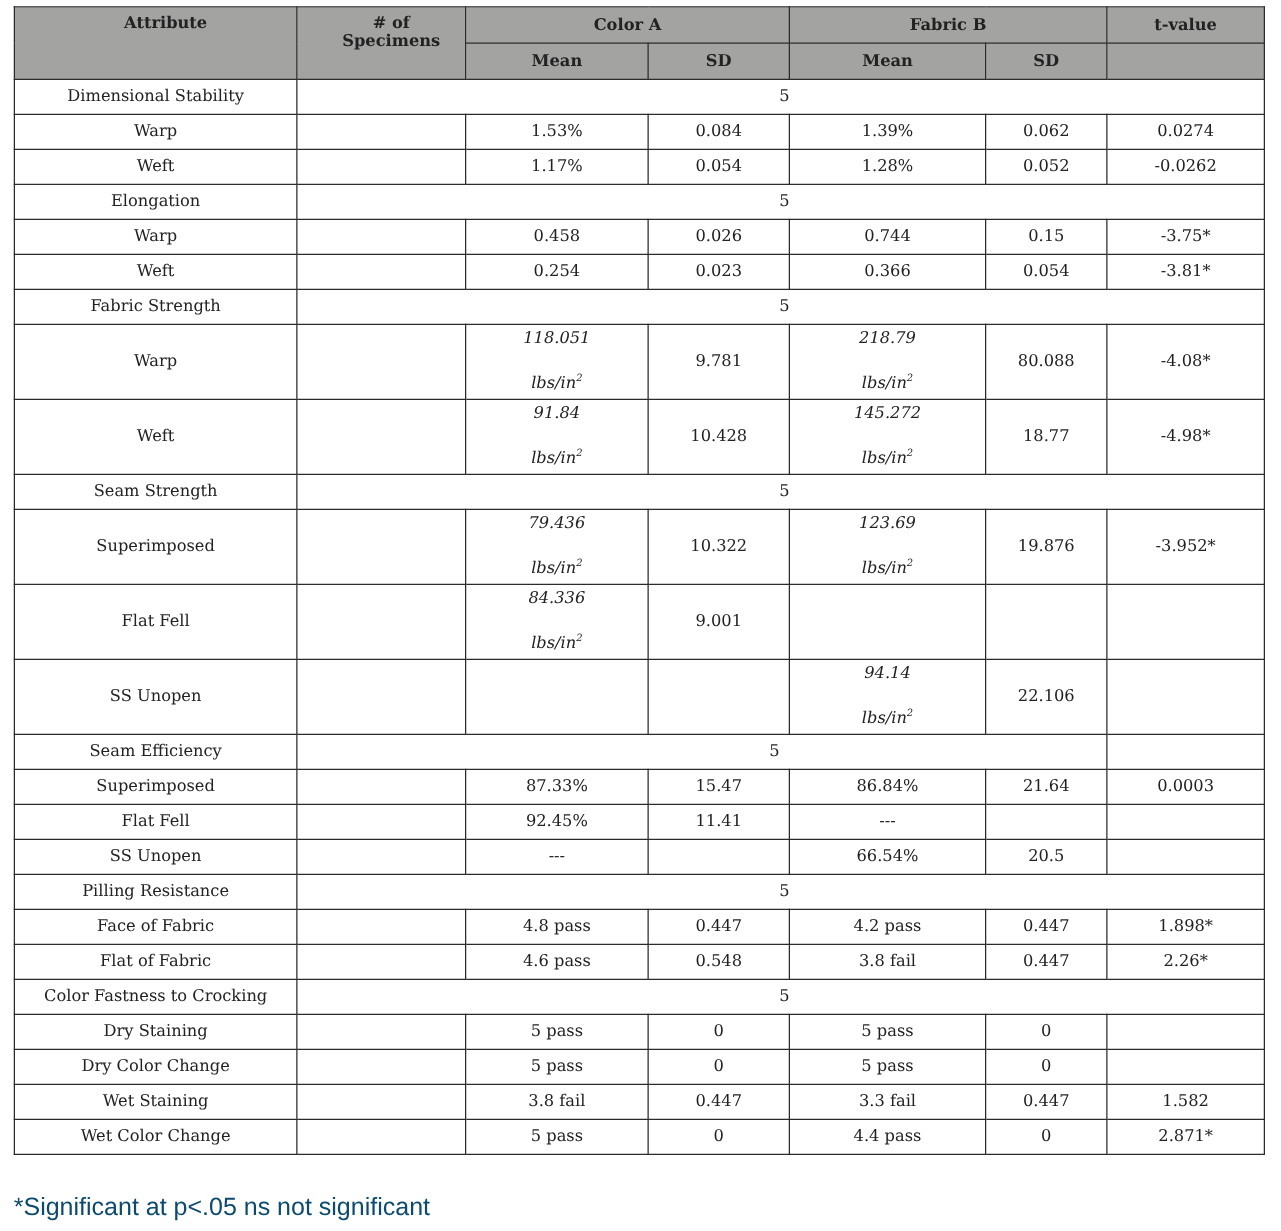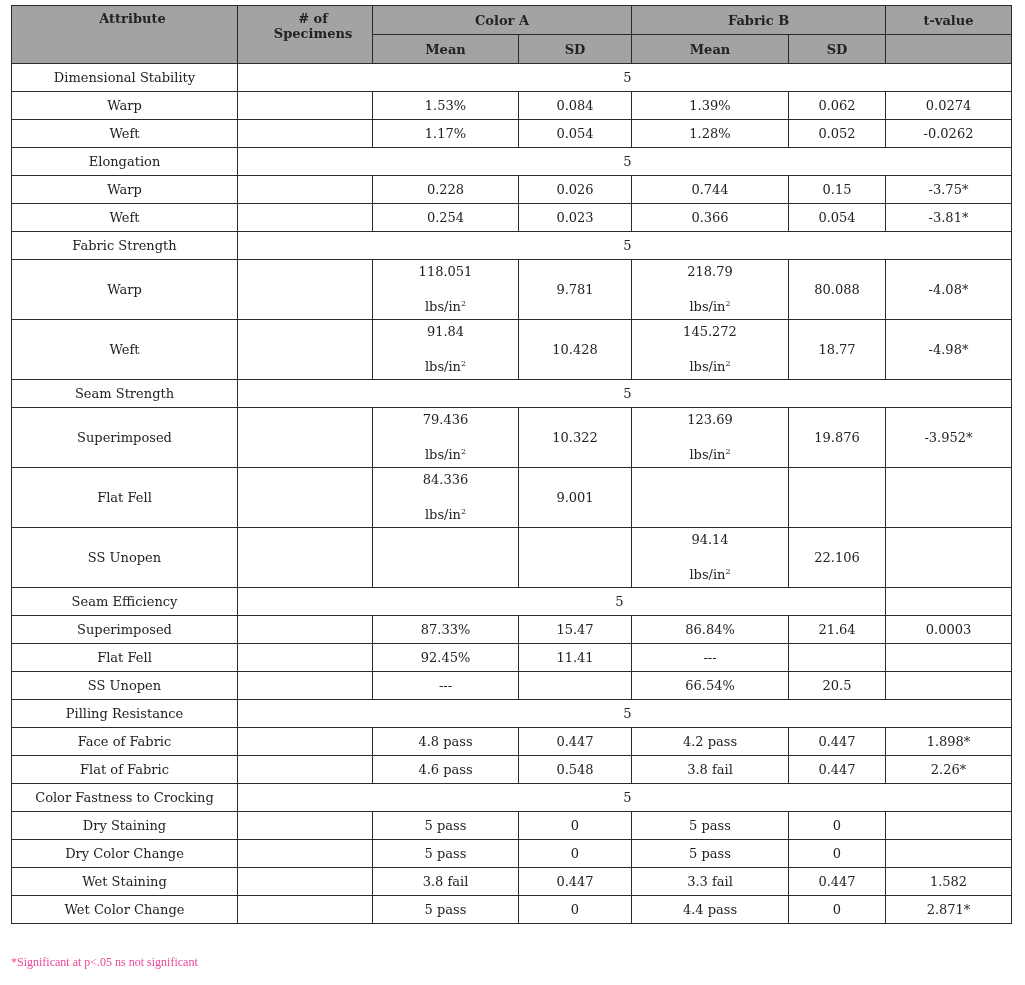--- a/index.html
+++ b/index.html
@@ -18,26 +18,26 @@
   table.data col.c6 { width:126px; }
   table.data td, table.data th {
     border:1.5px solid #2b2b2b; text-align:center; vertical-align:middle; padding:0 4px;
     font-weight:normal;
   }
   table.data th { background:#a3a3a2; font-weight:bold; font-size:13px; height:28px; }
   table.data th.top { vertical-align:top; padding-top:5px;padding-left:20px; }
   table.data tr.r { height:28px; }
   table.data tr.tall { height:60px; }
   .two-line { line-height:34px; }
-  .two-line span { display:block; line-height:18px; }
+  .two-line span { display:block; line-height:18px;font-style:italic; }
   .two-line .l1 { margin-bottom:14px; }
   sup { font-size:8px; }
   .footnote {
     position:absolute; left:11px; top:955px;
-    font-family:Liberation Serif, serif; font-size:12px; color:#ec4899;
+    font-family:Liberation Sans, sans-serif; font-size:20px; color:#0c4a6e;
   }
 </style>
 </head>
 <body>
 
 <table class="data">
   <colgroup>
     <col class="c0">
       <col class="c1">
       <col class="c2">
@@ -85,21 +85,21 @@
         <td>0.052</td>
         <td>-0.0262</td>
       </tr>
       <tr class="r">
         <td>Elongation</td>
         <td colspan="6" style="padding-left: 10px;">5</td>
       </tr>
       <tr class="r">
         <td>Warp</td>
         <td></td>
-        <td>0.228</td>
+        <td>0.458</td>
         <td>0.026</td>
         <td>0.744</td>
         <td>0.15</td>
         <td>-3.75*</td>
       </tr>
       <tr class="r">
         <td>Weft</td>
         <td></td>
         <td>0.254</td>
         <td>0.023</td>

